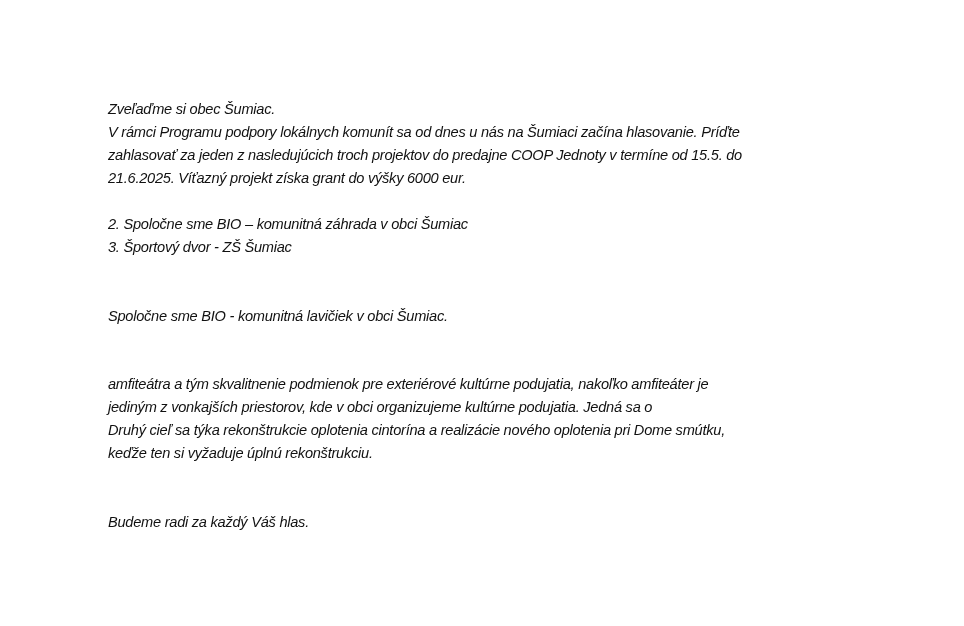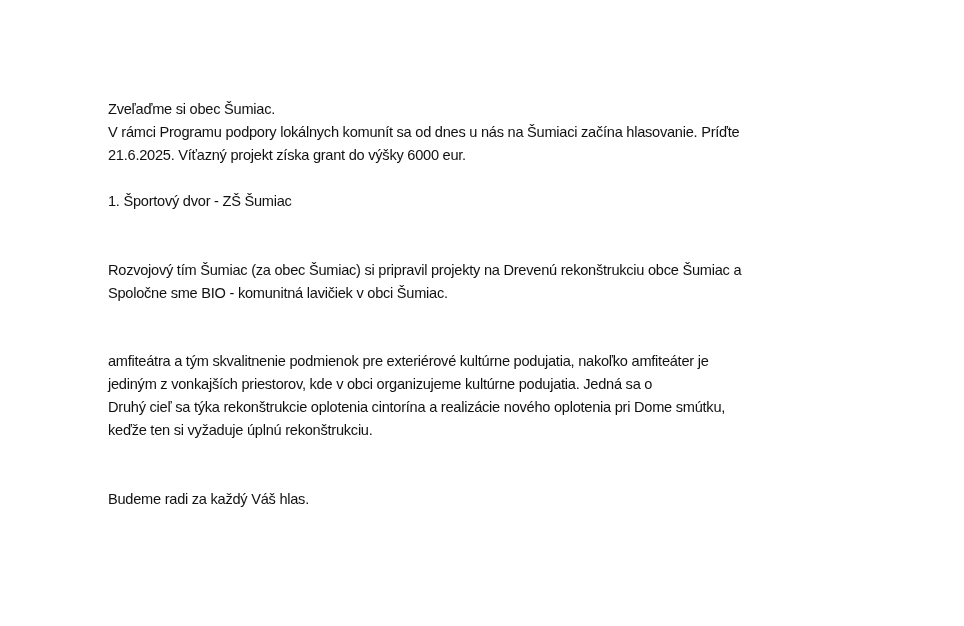--- a/index.html
+++ b/index.html
@@ -3,41 +3,42 @@
 <meta charset="utf-8">
 <style>
   html, body { margin: 0; padding: 0; background: #ffffff; }
   body { width: 964px; height: 626px; overflow: hidden; position: relative; }
   .page {
     position: absolute; left: 108px; top: 98px; width: 760px;
     font-family: "Liberation Sans", sans-serif;
     font-size: 14.6px; line-height: 23px; color: #111111;
     letter-spacing: -0.25px;
   }
-  .line { white-space: nowrap; height: 23px; }
+  .line { white-space: nowrap; height: 23px; font-style: italic; }
   .gap1 { height: 23px; }
   .gap2 { height: 46px; }
   .gap3 { height: 45px; }
 </style>
 </head>
 <body>
 
 <div class="page">
   <div>
     <div class="line">Zveľaďme si obec Šumiac.</div>
     <div class="line">V rámci Programu podpory lokálnych komunít sa od dnes u nás na Šumiaci začína hlasovanie. Príďte</div>
+    <div class="line">zahlasovať za jeden z nasledujúcich troch projektov do predajne COOP Jednoty v termíne od 15.5. do</div>
     <div class="line">21.6.2025. Víťazný projekt získa grant do výšky 6000 eur.</div>
   </div>
   <div class="gap1"></div>
   <div>
-    <div class="line">1. Športový dvor - ZŠ Šumiac</div>
+    <div class="line">2. Spoločne sme BIO – komunitná záhrada v obci Šumiac</div>
+    <div class="line">3. Športový dvor - ZŠ Šumiac</div>
   </div>
   <div class="gap2"></div>
   <div>
-    <div class="line">Rozvojový tím Šumiac (za obec Šumiac) si pripravil projekty na Drevenú rekonštrukciu obce Šumiac a</div>
     <div class="line">Spoločne sme BIO - komunitná lavičiek v obci Šumiac.</div>
   </div>
   <div class="gap3"></div>
   <div>
     <div class="line">amfiteátra a tým skvalitnenie podmienok pre exteriérové kultúrne podujatia, nakoľko amfiteáter je</div>
     <div class="line">jediným z vonkajších priestorov, kde v obci organizujeme kultúrne podujatia. Jedná sa o</div>
     <div class="line">Druhý cieľ sa týka rekonštrukcie oplotenia cintorína a realizácie nového oplotenia pri Dome smútku,</div>
     <div class="line">keďže ten si vyžaduje úplnú rekonštrukciu.</div>
   </div>
   <div class="gap2"></div>

